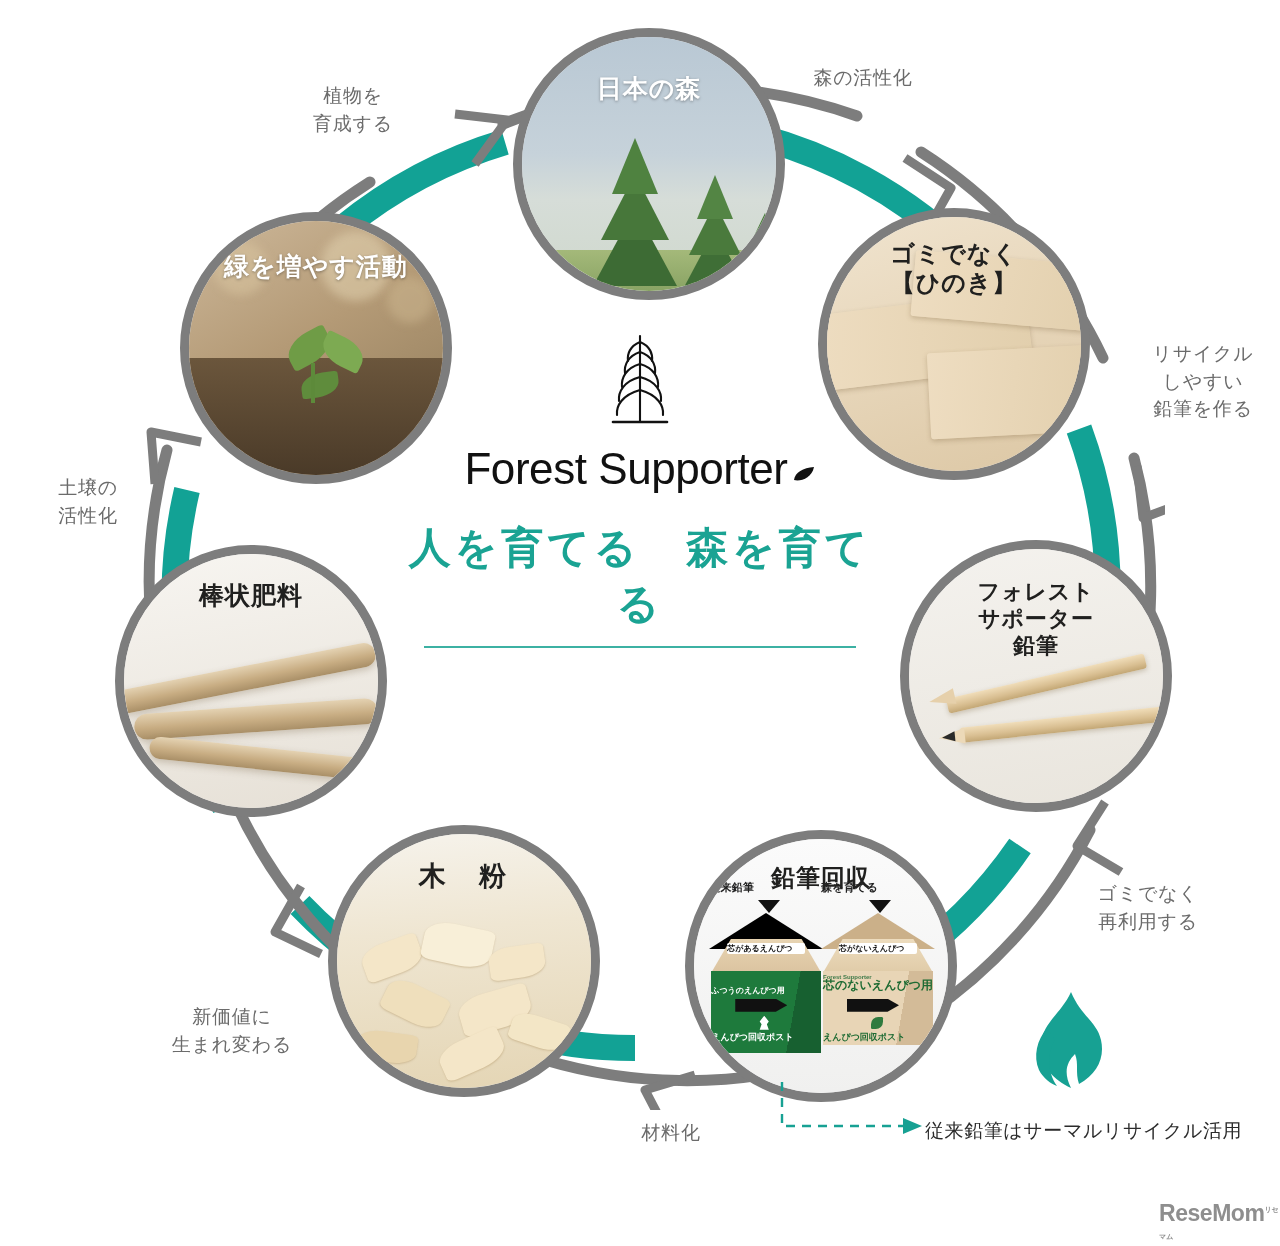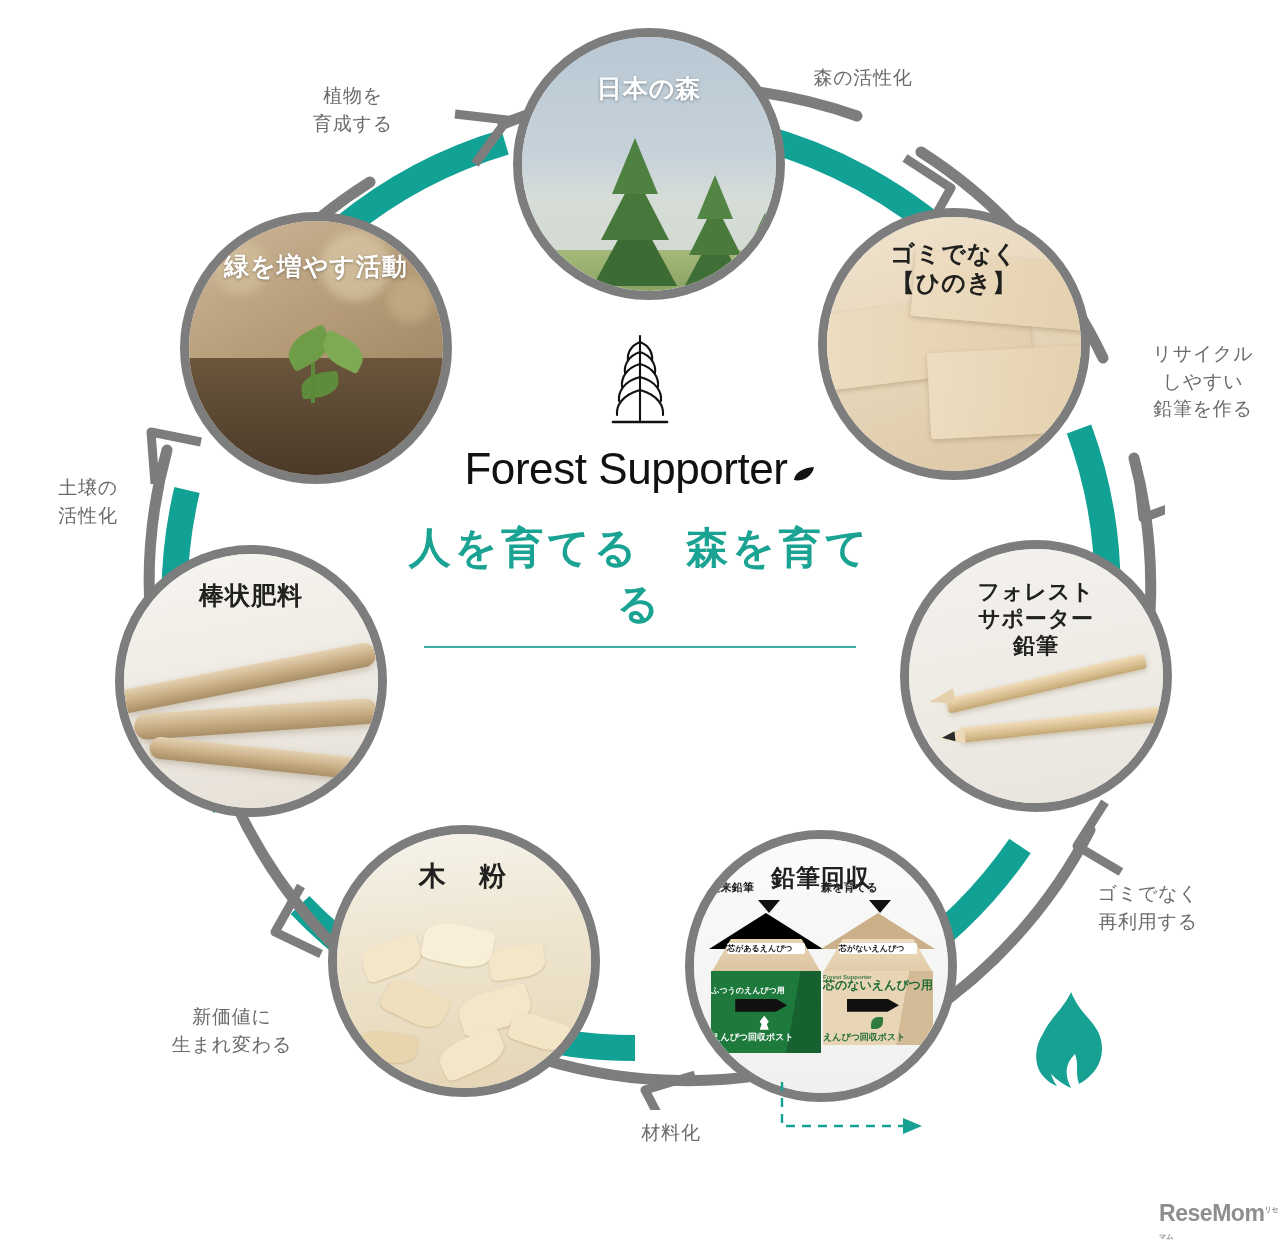--- a/index.html
+++ b/index.html
@@ -321,18 +321,19 @@
   <svg class="flame" viewBox="0 0 112 112">
     <path d="M58 4 C48 26 30 34 28 56 C26 76 40 92 58 100 C50 84 54 74 62 66 C66 76 62 84 66 96 C84 86 92 70 88 52 C84 34 68 28 58 4 Z" fill="#17a193"></path>
     <path d="M34 40 C24 52 20 68 26 82 C30 90 38 96 44 98 C34 84 34 64 42 52 C40 48 36 44 34 40 Z" fill="#17a193"></path>
   </svg>
 
   <svg class="dashpath" viewBox="0 0 170 70">
     <path d="M12 2 L12 46 L136 46" fill="none" stroke="#17a193" stroke-width="2.4" stroke-dasharray="9 7"></path>
     <path d="M133 38 L152 46 L133 54 Z" fill="#17a193"></path>
   </svg>
 
+  <div class="thermal-note">従来鉛筆はサーマルリサイクル活用</div>
 
   <div class="wm">
     <span>ReseMom</span><sup>リセマム</sup>
   </div>
 
 </div>
 
 </body></html>

